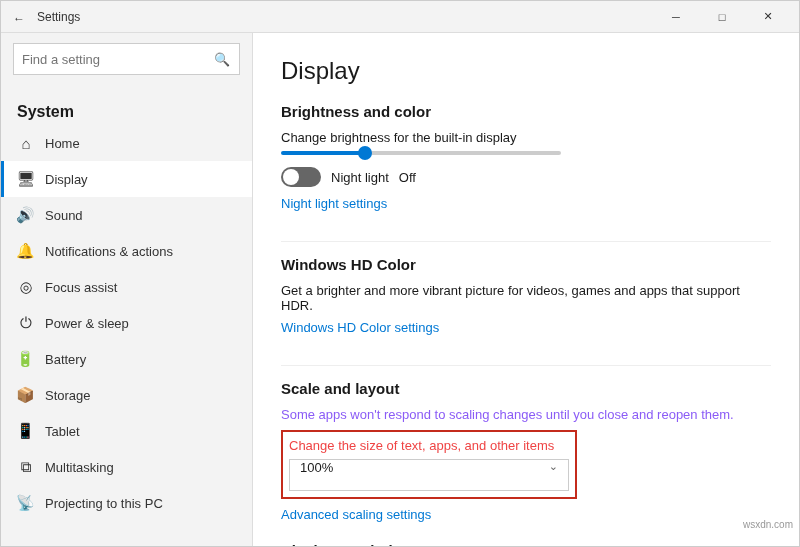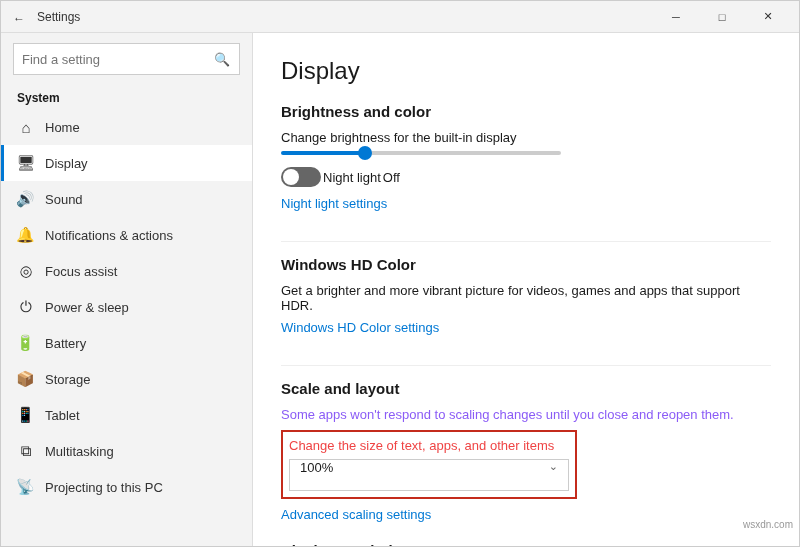--- a/index.html
+++ b/index.html
@@ -96,24 +96,25 @@
       flex: 1;
       font-size: 13px;
       background: transparent;
       color: #333;
     }
     .sidebar-search-icon {
       color: #555;
       font-size: 13px;
     }
     .sidebar-system-label {
-      font-size: 12px;
+      font-size: 16px;
       font-weight: 700;
       color: #1a1a1a;
       padding: 6px 16px 4px 16px;
+      margin-top: 12px;
     }
     .sidebar-item {
       display: flex;
       align-items: center;
       gap: 10px;
       padding: 9px 16px;
       cursor: pointer;
       color: #333;
       font-size: 13px;
       position: relative;
@@ -174,21 +175,21 @@
       top: -5px;
       width: 14px;
       height: 14px;
       background: #0078d4;
       border-radius: 50%;
     }
     
     .toggle-row {
       display: flex;
       align-items: center;
-      gap: 2px;
+      gap: 10px;
       margin-bottom: 8px;
     }
     .toggle {
       width: 40px;
       height: 20px;
       background: #666;
       border-radius: 10px;
       display: flex;
       align-items: center;
       padding: 2px;

